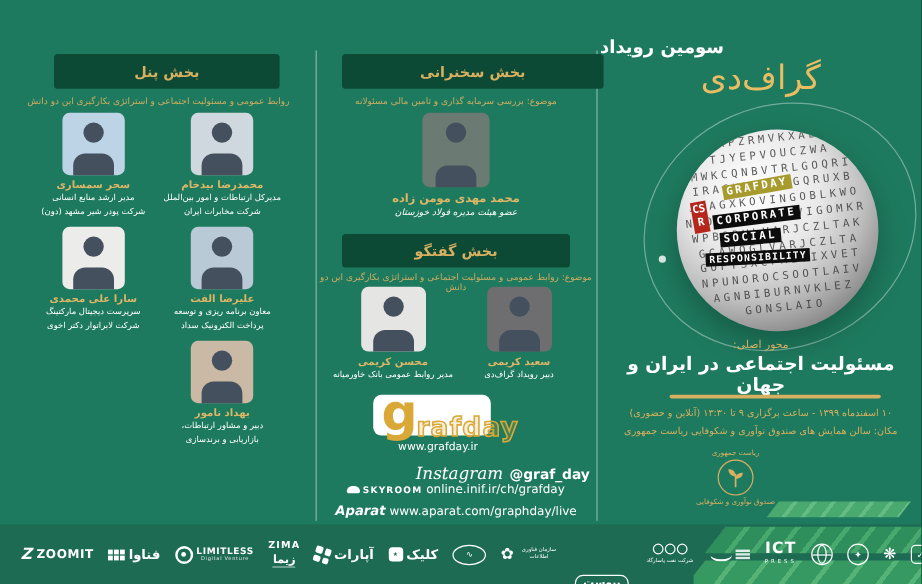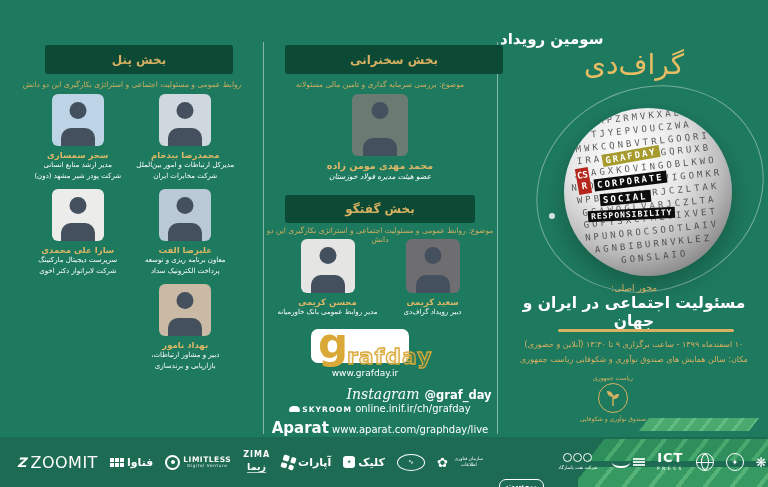--- a/index.html
+++ b/index.html
@@ -40,21 +40,21 @@
   .gd-g{position:absolute;left:7px;top:-6px;font-size:42px;font-weight:bold;color:#d9a837;line-height:42px;}
   .gd-rest{position:absolute;left:36px;top:15px;font-size:22px;font-weight:bold;
            color:rgba(217,168,55,.2);-webkit-text-stroke:1.3px #d9a837;letter-spacing:1px;}
   .gd-site{position:absolute;left:300px;top:368px;width:130px;text-align:center;color:#fff;font-size:9px;}
   .insta{position:absolute;left:265px;top:384px;width:230px;text-align:center;color:#fff;margin-left:39px;}
   .insta .script{font-family:"DejaVu Serif","Liberation Serif",serif;font-style:italic;font-size:14px;}
   .insta .handle{font-size:11.5px;font-weight:bold;}
   .netline{position:absolute;left:265px;width:230px;text-align:center;color:#fff;font-size:10px;}
   .sky{top:403px;} .apa{top:419px;}
   .sky-label{font-size:7.5px;font-weight:bold;letter-spacing:1px;}
-  .apa-label{font-size:15px;font-weight:bold;}
+  .apa-label{font-size:11px;font-weight:bold;font-style:italic;}
   .cloud{display:inline-block;width:11px;height:6px;background:#fff;border-radius:6px 6px 2px 2px;margin-right:2px;}
 
   
   .title1{position:absolute;left:500px;top:30px;width:268px;text-align:left;color:#fff;
           font-size:15px;font-weight:bold;direction:rtl;}
   .title2{position:absolute;left:500px;top:48px;width:268px;text-align:center;color:#e9bd63;
           font-size:28px;font-weight:normal;direction:rtl;}
   .orbit{position:absolute;left:534px;top:88px;width:230px;height:200px;border-radius:50%;
          border:1px solid rgba(255,255,255,.38);transform:rotate(-24deg);}
   .orbit-dot{position:absolute;border-radius:50%;background:rgba(255,255,255,.85);}
@@ -97,21 +97,21 @@
        background:repeating-linear-gradient(90deg,#4aa96e 0 12px,#63bd82 12px 16px);}
   .sw2{right:-28px;bottom:26px;width:200px;height:22px;
        background:repeating-linear-gradient(90deg,#2f8f5c 0 16px,#47a96e 16px 21px);}
   .sw3{right:-42px;bottom:0;width:230px;height:20px;
        background:repeating-linear-gradient(90deg,#379962 0 22px,#55b377 22px 27px);}
   .sponsors{position:absolute;left:0;bottom:0;width:768px;height:50px;display:flex;align-items:center;
             gap:12px;padding:0 18px;box-sizing:border-box;z-index:3;color:#fff;}
   .sp{display:flex;align-items:center;gap:3px;flex:0 0 auto;}
   .sp-stack{display:flex;flex-direction:column;align-items:center;line-height:1.05;}
   .zz{font-weight:900;font-size:13px;transform:skewX(-14deg);}
-  .sp-big{font-weight:normal;font-size:16px;letter-spacing:.5px;}
+  .sp-big{font-weight:bold;font-size:10px;letter-spacing:.5px;}
   .blocks{display:inline-grid;grid-template-columns:repeat(3,4px);gap:1px;}
   .blocks span{width:4px;height:4px;background:#fff;display:block;}
   .fa-logo{font-weight:bold;font-size:11px;direction:rtl;}
   .circ{width:11px;height:11px;border:2px solid #fff;border-radius:50%;position:relative;}
   .circ::after{content:"";position:absolute;width:4px;height:4px;background:#fff;border-radius:50%;
                top:50%;left:50%;transform:translate(-50%,-50%);}
   .t-limitless{font-size:7.5px;font-weight:bold;letter-spacing:.5px;}
   .t-sub{font-size:4.2px;letter-spacing:.6px;opacity:.9;}
   .zima-l{font-size:8px;font-weight:900;letter-spacing:1px;}
   .zima-f{font-size:9.5px;font-weight:bold;border-bottom:1px solid rgba(255,255,255,.7);}

